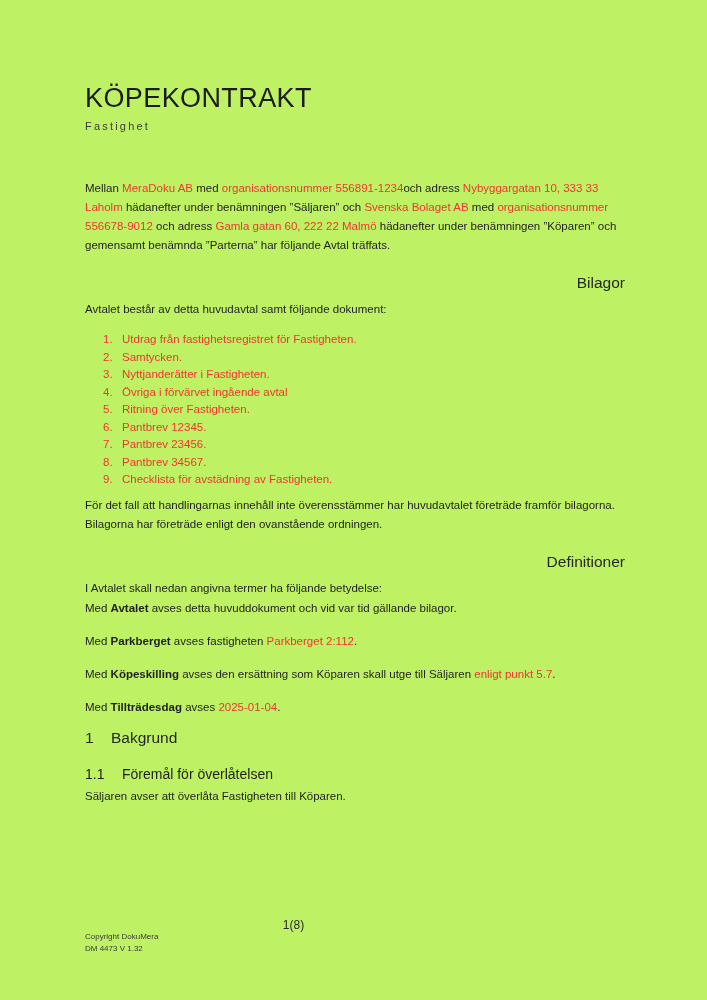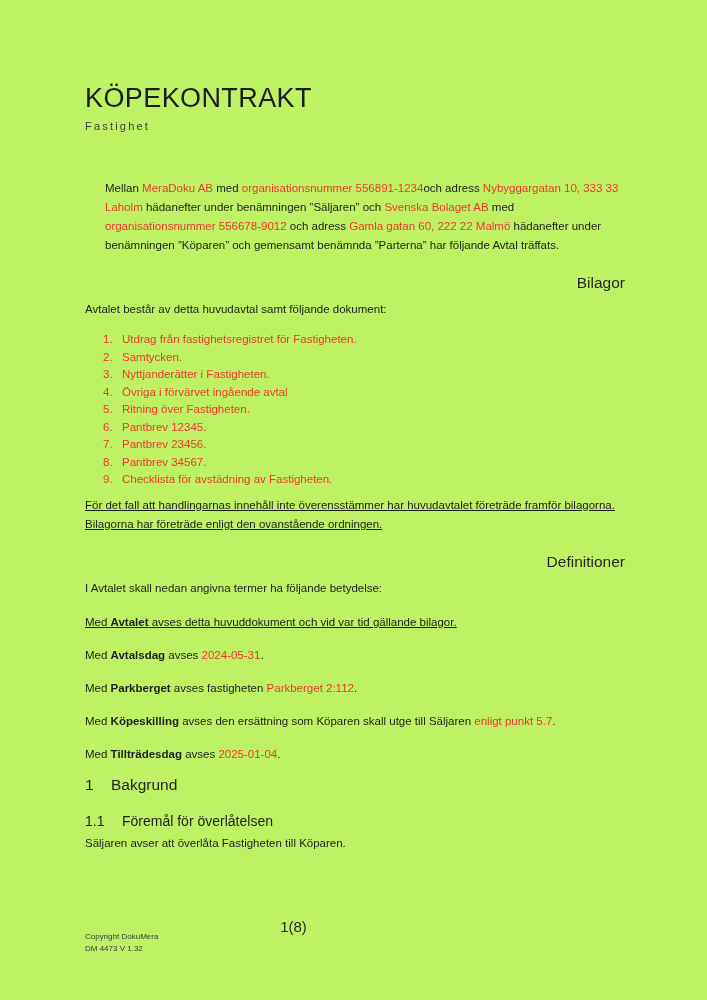--- a/index.html
+++ b/index.html
@@ -13,46 +13,46 @@
     color:var(--text-color);
     -webkit-font-smoothing:antialiased;
   }
   .page{position:relative;width:707px;height:1000px;background:#bef264;overflow:hidden;}
   .content{position:absolute;left:85px;top:0;width:540px;}
 
   .doc-title{margin-top:83px;font-size:27px;line-height:1.15;font-weight:400;letter-spacing:0.4px;color:#1c1c1c;}
   .doc-subtitle{margin-top:6px;font-size:11px;letter-spacing:2.2px;color:#3d3d3d;font-weight:400;}
 
   .para{font-size:11.5px;line-height:19px;}
-  .intro{margin-top:47px;margin-left:20px;}
+  .intro{margin-top:47px;}
 
   .seg-red{color:var(--accent-red);}
   .seg-bold{font-weight:700;}
 
   .h1{margin-top:19px;font-size:15.5px;font-weight:400;color:#262626;line-height:18px;text-align:right;}
   .h1-def{margin-top:19px;}
   .lead{margin-top:8px;}
 
   .attach-list{margin-top:12px;font-size:11.5px;color:var(--accent-red);}
   .attach-item{display:flex;line-height:17.5px;}
   .attach-num{flex:0 0 19px;margin-left:18px;}
   .attach-text{flex:1;}
 
-  .after{margin-top:7px;text-decoration:underline;}
+  .after{margin-top:7px;}
 
   .def{margin-top:14px;}
-  .def-first{margin-top:15px;text-decoration:underline;}
+  .def-first{margin-top:1px;}
 
   .h2{margin-top:12px;font-size:15.5px;font-weight:400;color:#262626;display:flex;line-height:18px;}
   .h2-num{flex:0 0 26px;}
   .h3{margin-top:21px;font-size:14px;font-weight:400;display:flex;line-height:13px;}
   .h3-num{flex:0 0 37px;}
   .body-p{margin-top:6px;}
 
-  .page-number{position:absolute;top:918px;left:0;width:587px;text-align:center;font-size:15px;color:#2a2a2a;}
+  .page-number{position:absolute;top:918px;left:0;width:587px;text-align:center;font-size:12px;color:#2a2a2a;}
   .copyright{position:absolute;top:931px;left:85px;font-size:8px;line-height:11.5px;color:#3a3a3a;}
 </style>
 </head>
 <body>
 
 <div class="page">
   <div class="content">
 
     <div class="doc-title">KÖPEKONTRAKT</div>
     <div class="doc-subtitle">Fastighet</div>
@@ -100,21 +100,20 @@
         <span class="attach-text">Checklista för avstädning av Fastigheten.</span>
       </div>
     </div>
 
     <div class="para after">För det fall att handlingarnas innehåll inte överensstämmer har huvudavtalet företräde framför bilagorna. Bilagorna har företräde enligt den ovanstående ordningen.</div>
 
     <div class="h1 h1-def">Definitioner</div>
     <div class="para lead">I Avtalet skall nedan angivna termer ha följande betydelse:</div>
 
     <div class="para def def-first"><span class="seg">Med </span><span class="seg seg-bold">Avtalet</span><span class="seg"> avses detta huvuddokument och vid var tid gällande bilagor.</span></div>
-    <div class="para def"><span class="seg">Med </span><span class="seg seg-bold">Avtalsdag</span><span class="seg"> avses </span><span class="seg seg-red">2024-05-31</span><span class="seg">.</span></div>
     <div class="para def"><span class="seg">Med </span><span class="seg seg-bold">Parkberget</span><span class="seg"> avses fastigheten </span><span class="seg seg-red">Parkberget 2:112</span><span class="seg">.</span></div>
     <div class="para def"><span class="seg">Med </span><span class="seg seg-bold">Köpeskilling</span><span class="seg"> avses den ersättning som Köparen skall utge till Säljaren </span><span class="seg seg-red">enligt punkt 5.7</span><span class="seg">.</span></div>
     <div class="para def"><span class="seg">Med </span><span class="seg seg-bold">Tillträdesdag</span><span class="seg"> avses </span><span class="seg seg-red">2025-01-04</span><span class="seg">.</span></div>
 
     <div class="h2">
       <span class="h2-num">1</span>
       <span>Bakgrund</span>
     </div>
 
     <div class="h3">

